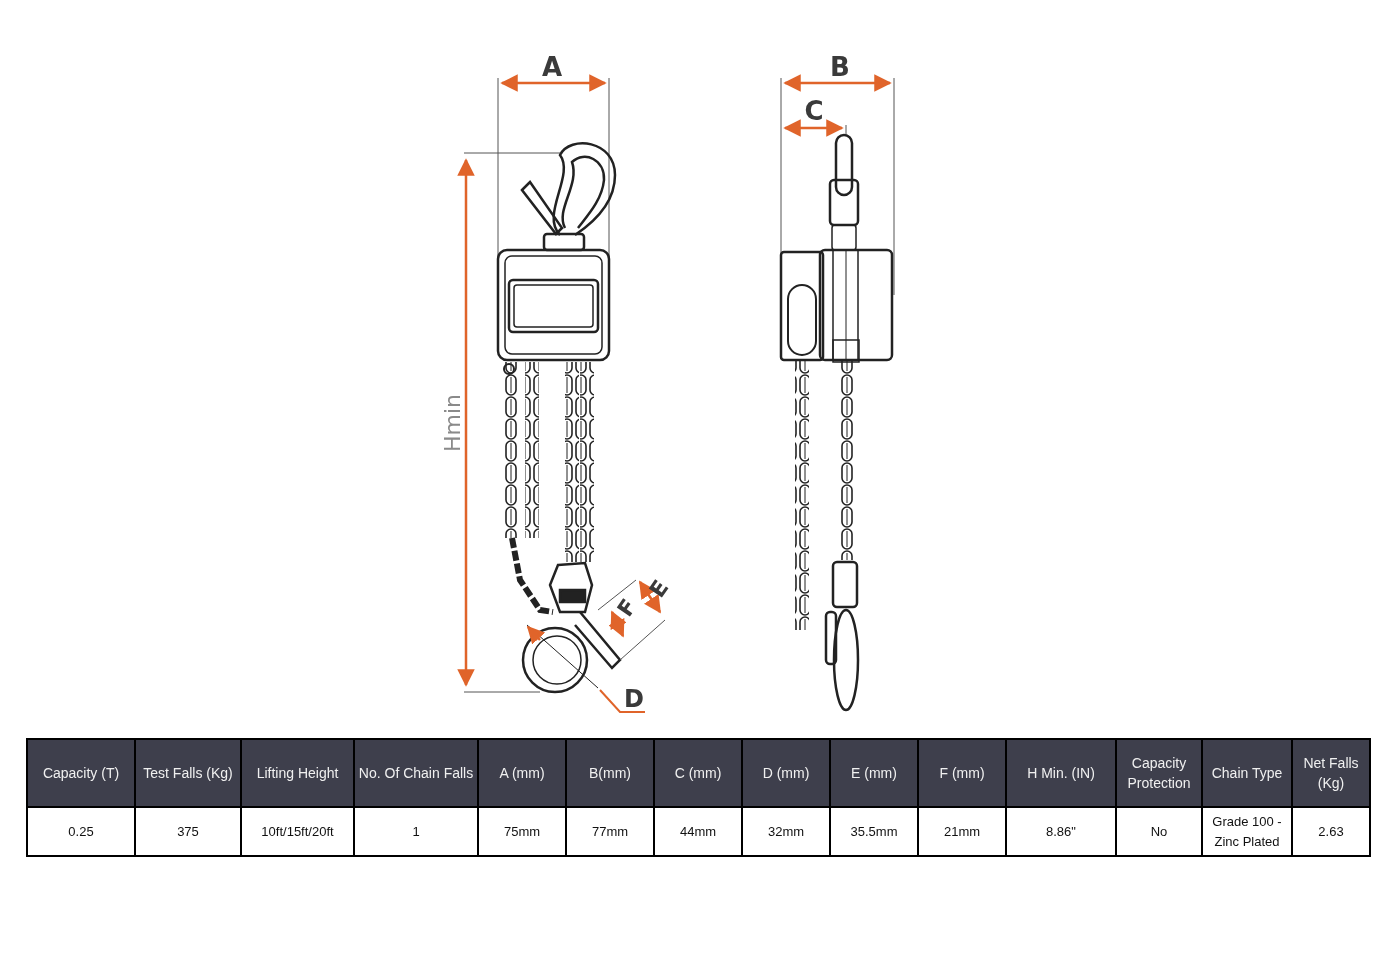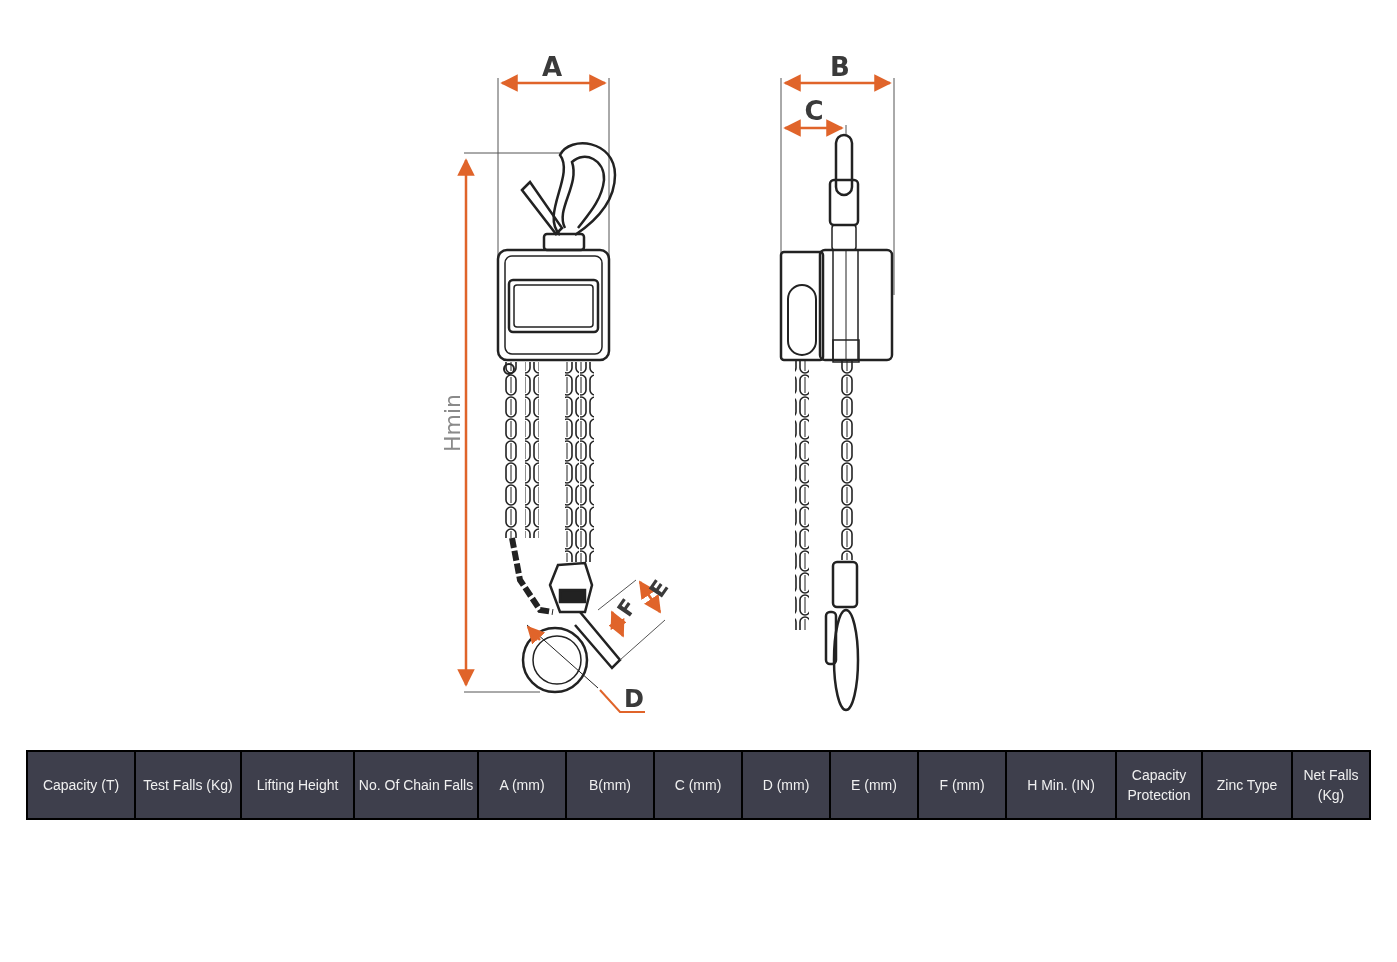--- a/index.html
+++ b/index.html
@@ -1,20 +1,20 @@
 <!DOCTYPE html>
 <html><head>
 <meta charset="utf-8">
 <style>
   html, body { margin:0; padding:0; background:#ffffff; }
   body { width:1397px; height:962px; position:relative; overflow:hidden; font-family:"Liberation Sans", sans-serif; }
   .diagram { position:absolute; left:0; top:0; width:1397px; height:730px; }
   .dim-label { font-family:"DejaVu Sans", sans-serif; font-weight:bold; fill:#3a3a3a; }
   .hmin-label { font-family:"DejaVu Sans", sans-serif; fill:#8a8a8a; }
-  table.spec { position:absolute; left:26px; top:738px; border-collapse:collapse; table-layout:fixed; width:1344px;margin-top:12px; }
+  table.spec { position:absolute; left:26px; top:738px; border-collapse:collapse; table-layout:fixed; width:1344px; }
   table.spec td, table.spec th { border:2.5px solid #000; text-align:center; vertical-align:middle; font-size:14px; padding:0 2px; line-height:20px; }
   table.spec th { background:#3e3f4c; color:#f0f0f0; font-weight:normal; height:66px; }
   table.spec tr.row-light td { background:#ffffff; color:#111; height:47px; font-size:13px; }
   table.spec tr.row-dark td { background:#3e3f4c; color:#f0f0f0; height:47px; font-size:13px; }
   .cell-small { font-size:13px; line-height:19px; }
 </style>
 </head>
 <body>
 
 <svg class="diagram" viewBox="0 0 1397 730" xmlns="http://www.w3.org/2000/svg">
@@ -158,19 +158,35 @@
       <th>Lifting Height</th>
       <th>No. Of Chain Falls</th>
       <th>A (mm)</th>
       <th>B(mm)</th>
       <th>C (mm)</th>
       <th>D (mm)</th>
       <th>E (mm)</th>
       <th>F (mm)</th>
       <th>H Min. (IN)</th>
       <th>Capacity Protection</th>
-      <th>Zinc Type</th>
+      <th>Chain Type</th>
       <th>Net Falls (Kg)</th>
     </tr>
   </thead>
   <tbody>
+    <tr class="row-light">
+      <td>0.25</td>
+      <td>375</td>
+      <td>10ft/15ft/20ft</td>
+      <td>1</td>
+      <td>75mm</td>
+      <td>77mm</td>
+      <td>44mm</td>
+      <td>32mm</td>
+      <td>35.5mm</td>
+      <td>21mm</td>
+      <td>8.86"</td>
+      <td>No</td>
+      <td class="cell-small">Grade 100 - Zinc Plated</td>
+      <td>2.63</td>
+    </tr>
   </tbody>
 </table>
 
 </body></html>

